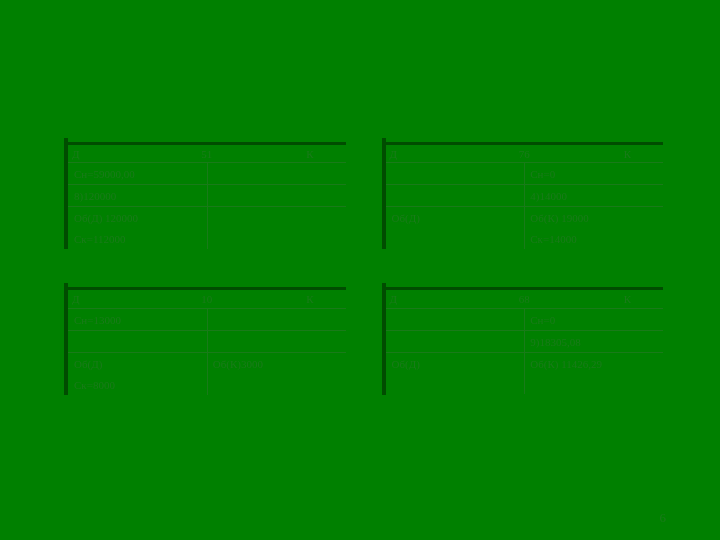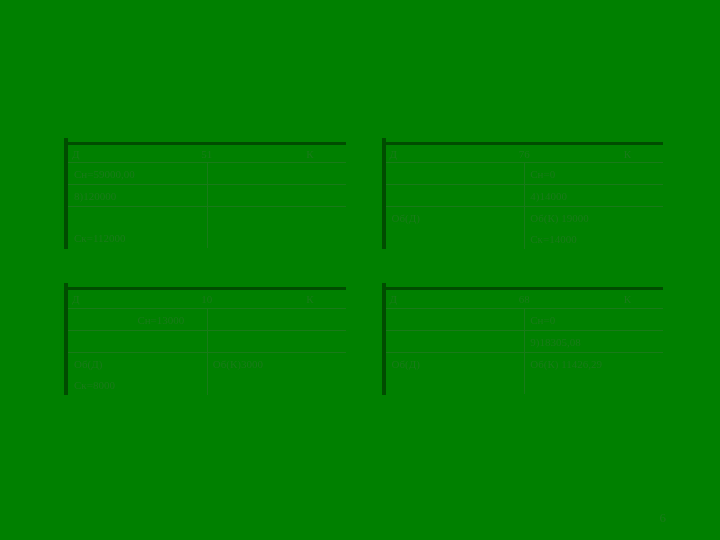--- a/index.html
+++ b/index.html
@@ -42,21 +42,20 @@
   .body{position:relative}
   .body::before{ 
     content:"";
     position:absolute;
     left:50%;top:0;bottom:0;width:1px;
     background:#197b19;
   }
   .line{
     display:flex;
     min-height:20px;
-    justify-content:center;
   }
   .line.bb{border-bottom:1px solid #197b19}
   .line.pad > div{padding:5px 6px 4px}
   .cell-l{width:50%}
   .cell-r{width:50%}
   .page-num{
     position:absolute;
     right:54px;bottom:14px;
     font-size:13px;
   }
@@ -77,20 +76,21 @@
       <div class="body">
         <div class="line bb pad">
             <div class="cell-l">Сн=59000,00</div>
             <div class="cell-r"></div>
           </div>
         <div class="line bb pad">
             <div class="cell-l">8)120000</div>
             <div class="cell-r"></div>
           </div>
         <div class="line pad">
+            <div class="cell-l">Об(Д) 120000</div>
           </div>
         <div class="line pad">
             <div class="cell-l">Ск=112000</div>
             <div class="cell-r"></div>
           </div>
       </div>
     </div>
 
     <div class="t-account">
       <div class="hdr">

